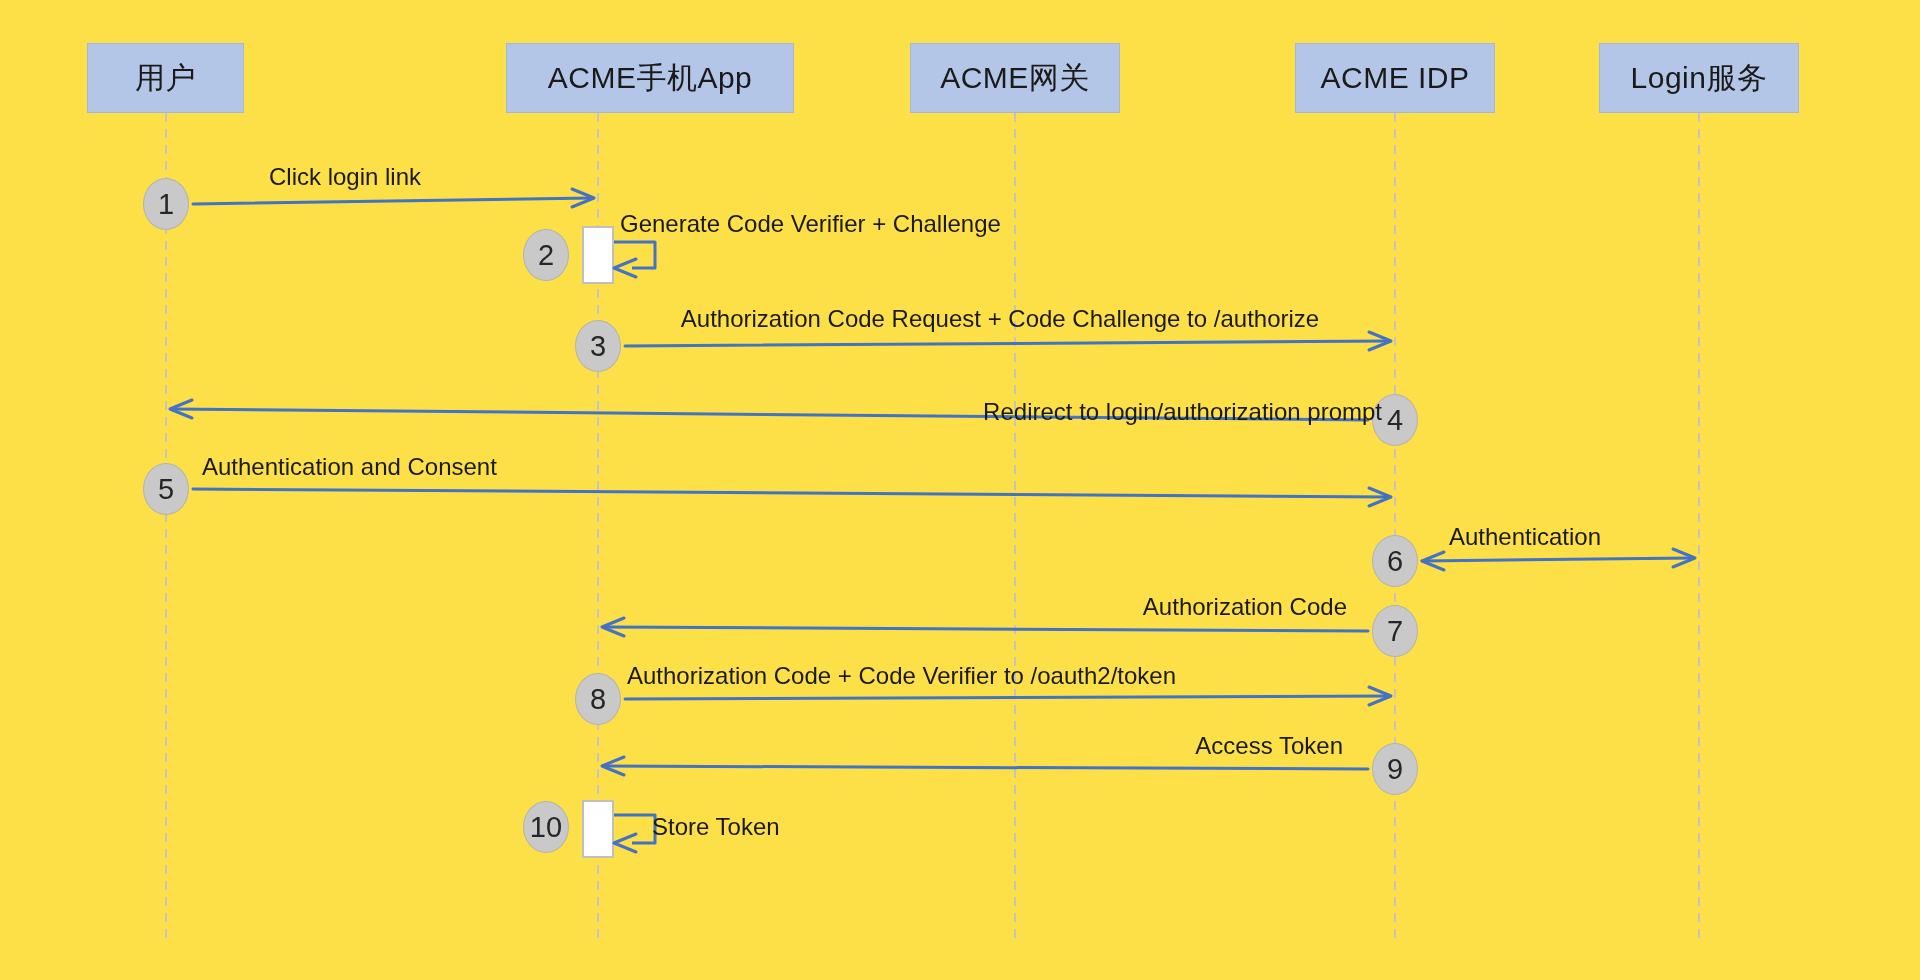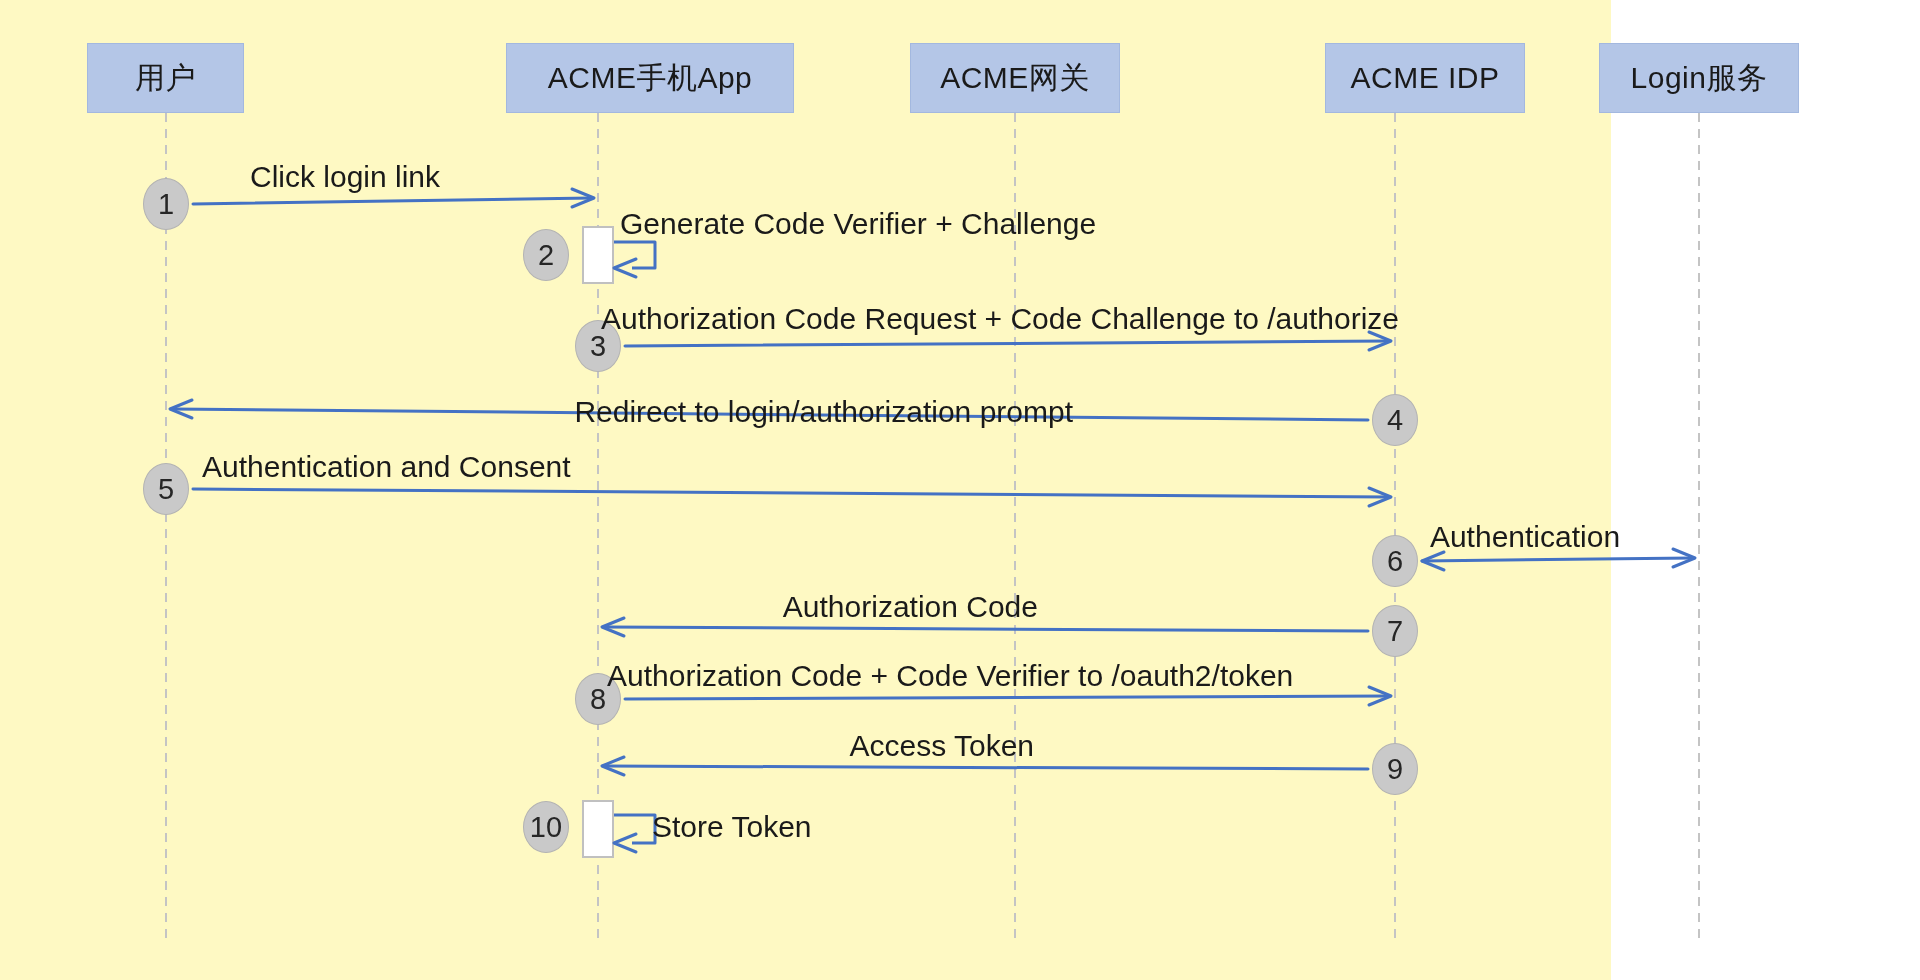--- a/index.html
+++ b/index.html
@@ -1,26 +1,26 @@
 <!DOCTYPE html>
 <html><head>
 <meta charset="utf-8">
 <style>
   html,body{margin:0;padding:0;background:#ffffff;}
   body{width:1920px;height:980px;overflow:hidden;
        font-family:"Liberation Sans", sans-serif;
        -webkit-font-smoothing:antialiased;}
-  .stage{position:relative;width:1572px;height:980px;background:#fef9c3;padding-left:39px;}
+  .stage{position:relative;width:1920px;height:980px;background:#fde047;}
   svg.layer{position:absolute;left:0;top:0;}
   .participant{position:absolute;top:43px;height:70px;
                background:#B4C6E7;border:1px solid #A3B8DF;
                box-sizing:border-box;
                display:flex;align-items:center;justify-content:center;
                font-size:30px;color:#1a1a1a;letter-spacing:.5px;}
-  .msg-label{position:absolute;font-size:30px;color:#1a1a1a;
+  .msg-label{position:absolute;font-size:24px;color:#1a1a1a;
              white-space:nowrap;transform:translateY(-50%);line-height:1;}
   .msg-label.align-center{transform:translate(-50%,-50%);}
   .num-circle{position:absolute;width:46px;height:52px;border-radius:50%;
               background:#C9C9C9;border:1px solid #B3B3B3;box-sizing:border-box;
               display:flex;align-items:center;justify-content:center;
               font-size:29px;color:#262626;}
 </style>
 </head>
 <body>
 
@@ -52,36 +52,36 @@
       <line x1="1368" y1="769" x2="604" y2="766" stroke="#4472C4" stroke-width="3" stroke-linecap="round"></line>
       <polyline points="624,757 602,766 624,775" fill="none" stroke="#4472C4" stroke-width="3" stroke-linecap="round" stroke-linejoin="round"></polyline>
       <rect x="583" y="801" width="30" height="56" fill="#FFFFFF" stroke="#C0C0C0" stroke-width="2"></rect>
       <path d="M 614 815 H 655 V 843 H 632" fill="none" stroke="#4472C4" stroke-width="3" stroke-linejoin="round"></path>
       <polyline points="636,834 614,843 636,852" fill="none" stroke="#4472C4" stroke-width="3" stroke-linecap="round" stroke-linejoin="round"></polyline>
     </svg>
   <div id="html-layer">
       <div class="participant" style="left: 87px; width: 157px;">用户</div>
       <div class="participant" style="left: 474px; width: 288px; margin-left: 32px;">ACME手机App</div>
       <div class="participant" style="left: 910px; width: 210px;">ACME网关</div>
-      <div class="participant" style="left: 1295px; width: 200px; margin-left: 30px;">ACME IDP</div>
+      <div class="participant" style="left: 1295px; width: 200px;">ACME IDP</div>
       <div class="participant" style="left: 1599px; width: 200px;">Login服务</div>
       <div class="num-circle" style="left: 143px; top: 178px;">1</div>
       <div class="msg-label align-center" style="top: 177px; left: 345px;">Click login link</div>
       <div class="num-circle" style="left: 523px; top: 229px;">2</div>
       <div class="msg-label" style="top: 224px; left: 620px;">Generate Code Verifier + Challenge</div>
       <div class="num-circle" style="left: 575px; top: 320px;">3</div>
       <div class="msg-label align-center" style="top: 319px; left: 1000px;">Authorization Code Request + Code Challenge to /authorize</div>
       <div class="num-circle" style="left: 1372px; top: 394px;">4</div>
       <div class="msg-label" style="top: 412px; right: 538px;">Redirect to login/authorization prompt</div>
       <div class="num-circle" style="left: 143px; top: 463px;">5</div>
       <div class="msg-label" style="top: 467px; left: 202px;">Authentication and Consent</div>
       <div class="num-circle" style="left: 1372px; top: 535px;">6</div>
       <div class="msg-label align-center" style="top: 537px; left: 1525px;">Authentication</div>
       <div class="num-circle" style="left: 1372px; top: 605px;">7</div>
       <div class="msg-label" style="top: 607px; right: 573px; text-align: right;">Authorization Code</div>
       <div class="num-circle" style="left: 575px; top: 673px;">8</div>
-      <div class="msg-label" style="top: 676px; left: 607px;">Authorization Code + Code Verifier to /oauth2/token</div>
+      <div class="msg-label" style="top: 676px; left: 627px;">Authorization Code + Code Verifier to /oauth2/token</div>
       <div class="num-circle" style="left: 1372px; top: 743px;">9</div>
       <div class="msg-label" style="top: 746px; right: 577px; margin-left: 48px;">Access Token</div>
       <div class="num-circle" style="left: 523px; top: 801px;">10</div>
       <div class="msg-label" style="top: 827px; left: 652px;">Store Token</div>
     </div>
 </div>
 
 </body></html>

